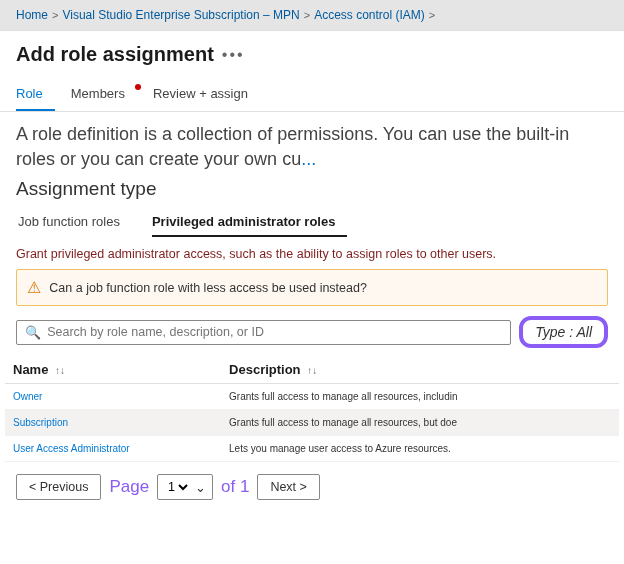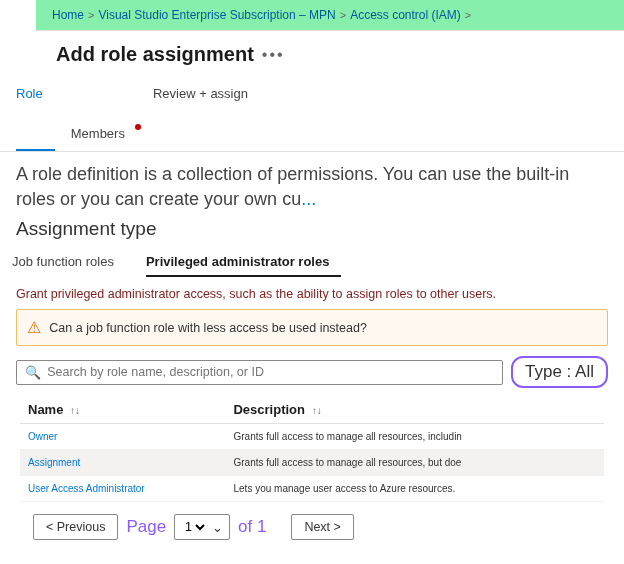--- a/index.html
+++ b/index.html
@@ -7,45 +7,43 @@
       font-family: 'Segoe UI', Arial, sans-serif;
       font-size: 13px;
       color: #333;
       background: #fff;
       width: 624px;
       min-height: 564px;
       overflow-x: hidden;
     }
 
     .breadcrumb-bar {
-      background: #86efac;
+      background: #e5e5e5;
       padding: 8px 16px;
       font-size: 12px;
       color: #005a9e;
       display: flex;
       align-items: center;
       gap: 4px;
       border-bottom: 1px solid #e0e0e0;
-      margin-left: 36px;
     }
     .breadcrumb-bar span.sep {
       color: #666;
       font-size: 11px;
     }
     .breadcrumb-bar a {
       color: #005a9e;
       text-decoration: none;
     }
 
     .page-header {
       padding: 12px 16px 4px 16px;
       display: flex;
       align-items: center;
       gap: 8px;
-      margin-left: 40px;
     }
     .page-title {
       font-size: 20px;
       font-weight: 600;
       color: #1b1b1b;
     }
     .more-icon {
       color: #666;
       font-size: 16px;
       cursor: pointer;
@@ -95,21 +93,21 @@
     }
 
     .assignment-type-label {
       padding: 2px 0 8px 16px;
       font-size: 19px;
       color: #333;
       font-weight: 400;
     }
 
     .subtabs-bar {
-      padding: 0 12px;
+      padding: 0 18px;
       display: flex;
       gap: 0;
     }
     .subtab {
       padding: 6px 12px 6px 0;
       margin-right: 20px;
       font-size: 13px;
       cursor: pointer;
       color: #444;
       border-bottom: 2px solid transparent;
@@ -165,32 +163,33 @@
       color: #666;
       flex: 1;
       background: transparent;
     }
     .search-icon-svg {
       color: #666;
       font-size: 13px;
     }
 
     .filter-pill {
-      border: 2px solid #8b5cf6;
+      border: 4px solid #8b5cf6;
       border-radius: 12px;
       padding: 4px 12px;
-      font-size: 17px;
+      font-size: 14px;
       color: #333;
       background: #fff;
       cursor: pointer;
       white-space: nowrap;
+      font-style: italic;
     }
 
     .table-container {
-      padding: 0 20px;
+      padding: 0 5px;
     }
     table {
       width: 100%;
       border-collapse: collapse;
       font-size: 13px;
     }
     thead tr {
       border-bottom: 1px solid #e0e0e0;
     }
     thead th {
@@ -232,21 +231,20 @@
       gap: 8px;
     }
     .page-btn {
       border: 1px solid #8a8886;
       border-radius: 2px;
       padding: 5px 12px;
       font-size: 12.5px;
       background: #fff;
       cursor: pointer;
       color: #333;
-      margin-left: 17px;
     }
     .page-label {
       font-size: 17px;
       color: #8b5cf6;
     }
     .page-select-wrap {
       display: flex;
       align-items: center;
       border: 1px solid #8a8886;
       border-radius: 2px;
@@ -277,21 +275,21 @@
 
 <div class="page-header">
   <span class="page-title">Add role assignment</span>
   <span class="more-icon">•••</span>
 </div>
 
 <div class="tabs-bar">
   <div class="tab active">
     <span>Role</span>
   </div>
-  <div class="tab" style="position:relative;margin-top:40px;">
+  <div class="tab" style="position:relative;">
     <span>Members</span>
     <span class="dot"></span>
   </div>
   <div class="tab">
     <span>Review + assign</span>
   </div>
 </div>
 
 <div class="description-text">
   <span>A role definition is a collection of permissions. You can use the built-in roles or you can create your own cu</span><a href="#" class="cu-link">...</a>
@@ -338,21 +336,21 @@
           <span class="sort-arrows">↑↓</span>
         </th>
       </tr>
     </thead>
     <tbody>
       <tr>
         <td>Owner</td>
         <td>Grants full access to manage all resources, includin</td>
       </tr>
       <tr>
-        <td>Assignment</td>
+        <td>Subscription</td>
         <td>Grants full access to manage all resources, but doe</td>
       </tr>
       <tr>
         <td>User Access Administrator</td>
         <td>Lets you manage user access to Azure resources.</td>
       </tr>
     </tbody>
   </table>
 </div>
 

